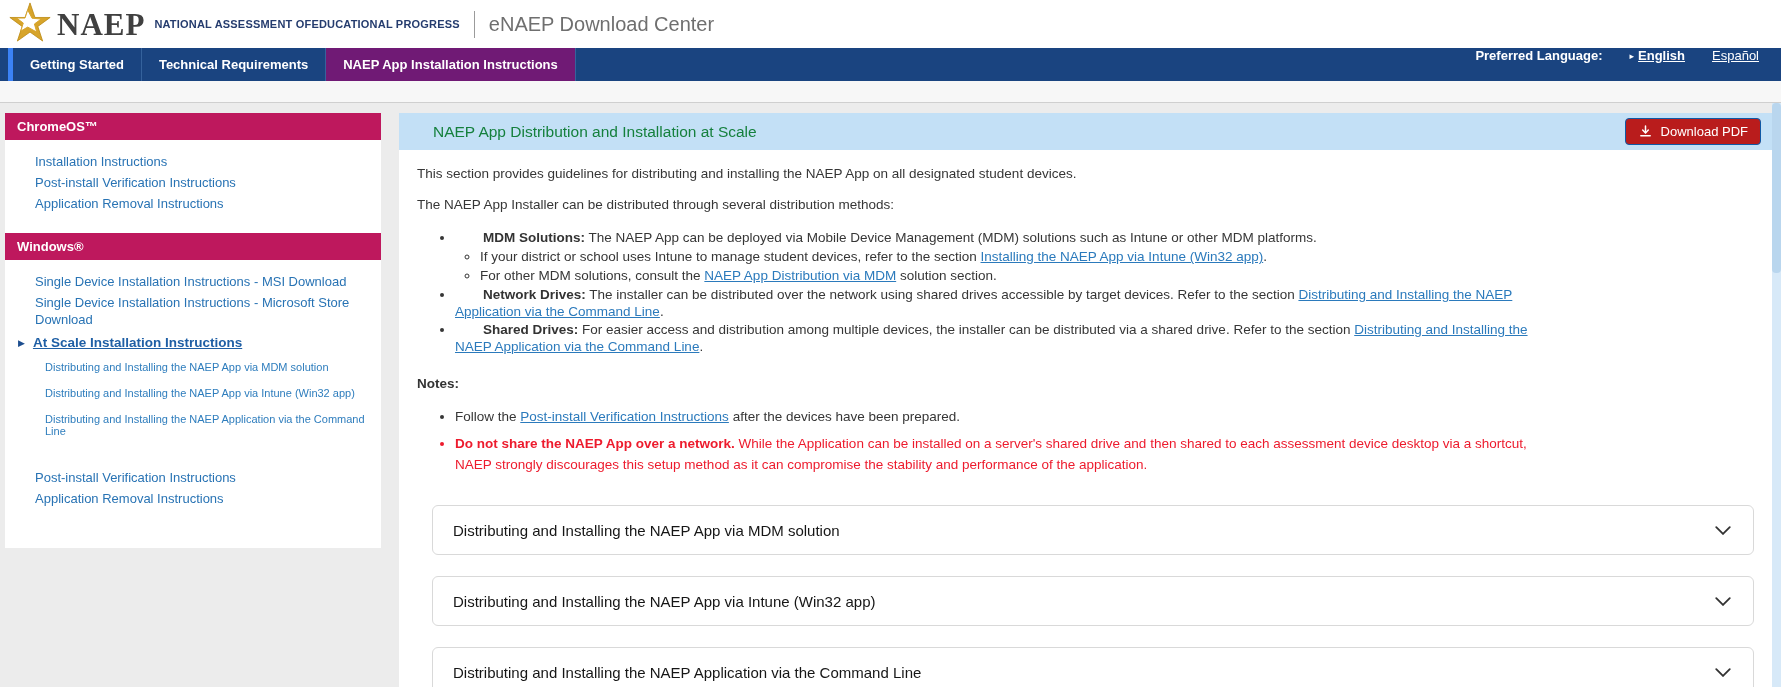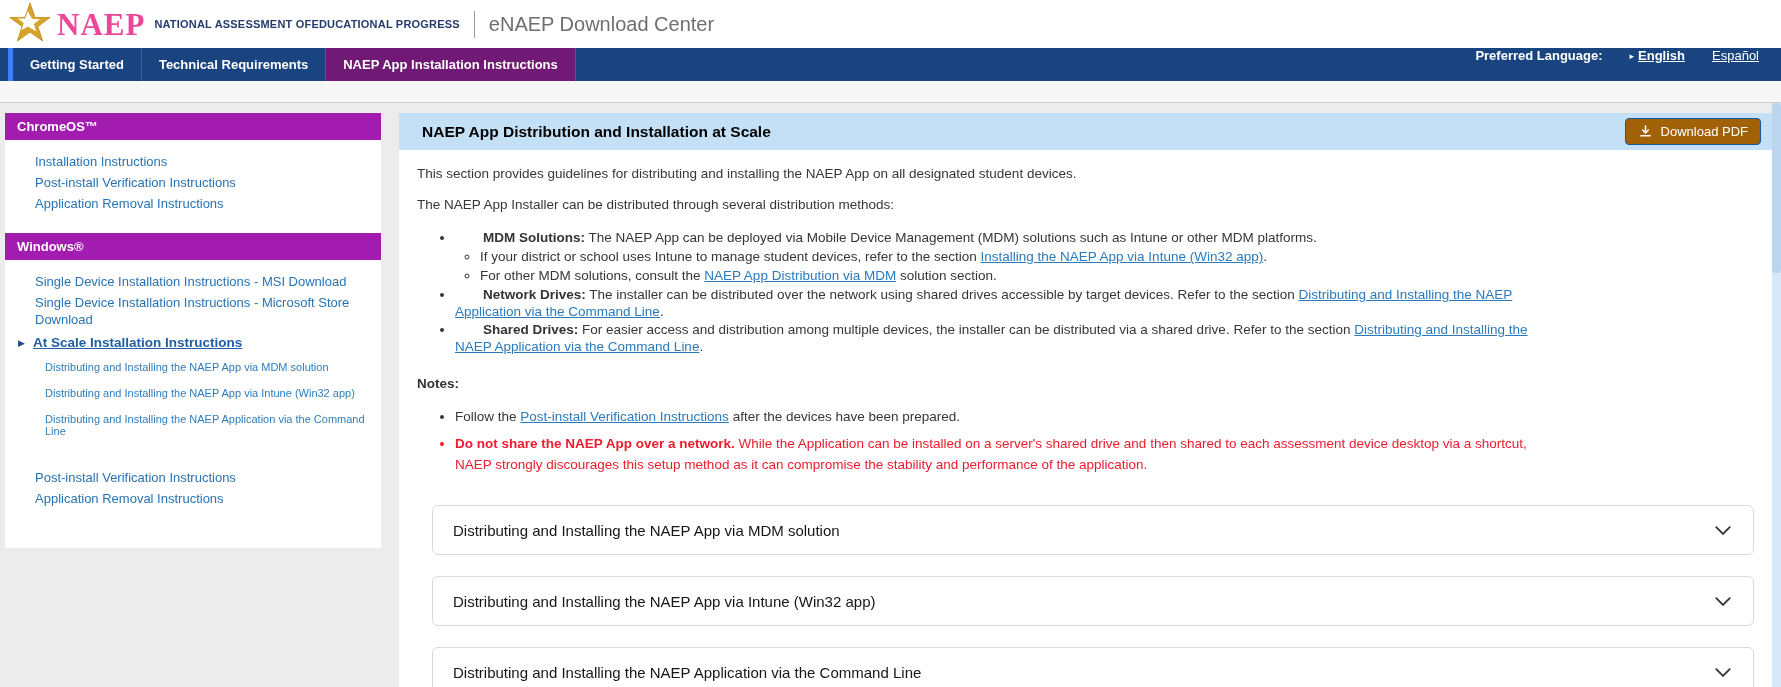--- a/index.html
+++ b/index.html
@@ -8,21 +8,21 @@
     width:1781px; height:687px; position:relative; overflow:hidden;
     background:#ececec; font-family:"Liberation Sans", sans-serif;
     -webkit-font-smoothing:antialiased;
   }
   a { cursor:pointer; }
 
   
   .topbar { height:48px; background:#ffffff; display:flex; align-items:center; padding-left:5px; }
   .logo { display:flex; align-items:center; cursor:pointer; }
   .star-wrap { width:50px; height:46px; margin-right:2px; flex:0 0 auto; }
-  .naep-word { font-family:"Liberation Serif", serif; font-size:31px; font-weight:700; color:#ec4899; letter-spacing:1px; margin-right:9px; line-height:1; }
+  .naep-word { font-family:"Liberation Serif", serif; font-size:31px; font-weight:700; color:#404040; letter-spacing:1px; margin-right:9px; line-height:1; }
   .naep-sub { display:flex; flex-direction:row; font-size:11px; font-weight:700; color:#253c6e; line-height:12.5px; letter-spacing:.2px; }
   .vdiv { width:1px; height:27px; background:#9b9b9b; margin:0 14px; }
   .site-title { font-size:20px; color:#6f6f6f; }
 
   
   .nav { height:33px; background:#1a4480; display:flex; align-items:stretch; }
   .tabs { display:flex; margin-left:8px; border-left:5px solid #3b82f6; }
   .tab { display:flex; align-items:center; padding:0 17px; color:#fff; font-size:13px; font-weight:600; border-right:1px solid #35629c; cursor:pointer; white-space:nowrap; }
   .tab.active { background:#701a75; }
   .lang { margin-left:auto; display:flex; align-items:flex-start; gap:27px; padding-right:22px; color:#fff; font-size:13px; }
@@ -33,35 +33,35 @@
   .lang-es { text-decoration:underline; }
 
   
   .subbar { height:22px; background:#f7f7f7; border-bottom:1px solid #cfcfcf; }
 
   
   .content { display:flex; align-items:flex-start; padding:10px 9px 0 5px; gap:18px; }
 
   
   .side { width:376px; background:#ffffff; padding-bottom:20px; flex:0 0 auto; }
-  .side-header { background:#a21caf; color:#ffffff; font-size:13px; font-weight:700; padding:6px 12px; }
+  .side-header { background:#be185d; color:#ffffff; font-size:13px; font-weight:700; padding:6px 12px; }
   .side-group { padding:13px 8px 17px 30px; }
   .side-link { display:block; color:#2873b4; font-size:13px; line-height:17px; text-decoration:none; margin-bottom:4px; }
   .active-row { display:flex; align-items:baseline; margin:7px 0 2px -17px; }
   .active-marker { color:#1d4e8f; font-size:9px; margin-right:8px; position:relative; top:-1px; }
   .active-link { color:#1f5fa5; font-size:13.5px; font-weight:700; text-decoration:underline; }
   .sub-group { padding:9px 0 12px 10px; }
   .sub-link { display:block; color:#2e7dbd; font-size:11px; line-height:12px; text-decoration:none; margin-bottom:14px; }
   .side-link.after { margin-top:6px; }
 
   
   .main { flex:1; background:#ffffff; min-height:546px; }
   .main-header { background:#c3e0f6; height:37px; display:flex; align-items:center; padding:0 11px 0 18px; }
-  .main-title { flex:1; margin:5px; font-size:15.5px; font-weight:700; color:#000000; }
-  .pdf-btn { display:flex; align-items:center; gap:8px; background:#a16207; border:1px solid #0f59a6; border-radius:4px; color:#fff; font-size:13px; font-family:inherit; padding:5px 12px; cursor:pointer; }
+  .main-title { flex:1; margin:16px; font-size:15.5px; font-weight:400; color:#15803d; }
+  .pdf-btn { display:flex; align-items:center; gap:8px; background:#b91c1c; border:1px solid #0f59a6; border-radius:4px; color:#fff; font-size:13px; font-family:inherit; padding:5px 12px; cursor:pointer; }
   .main-body { padding:15px 18px 20px 18px; font-size:13.5px; color:#363636; }
   .text-zone { padding-right:205px; line-height:17px; }
   .text-zone p { margin:0 0 14px 0; }
   .tlink { color:#2b7abc; text-decoration:underline; }
   ul.bullets { margin:16px 0 0 0; padding-left:38px; }
   ul.bullets > li { margin-bottom:1px; }
   ul.circles { list-style:circle; padding-left:25px; margin:2px 0 2px 0; }
   ul.circles > li { margin:2px 0; }
   .blabel { font-weight:700; color:#333;margin-left:28px; }
   .notes-title { font-weight:700; margin:20px 0 0 0 !important; color:#333; }

